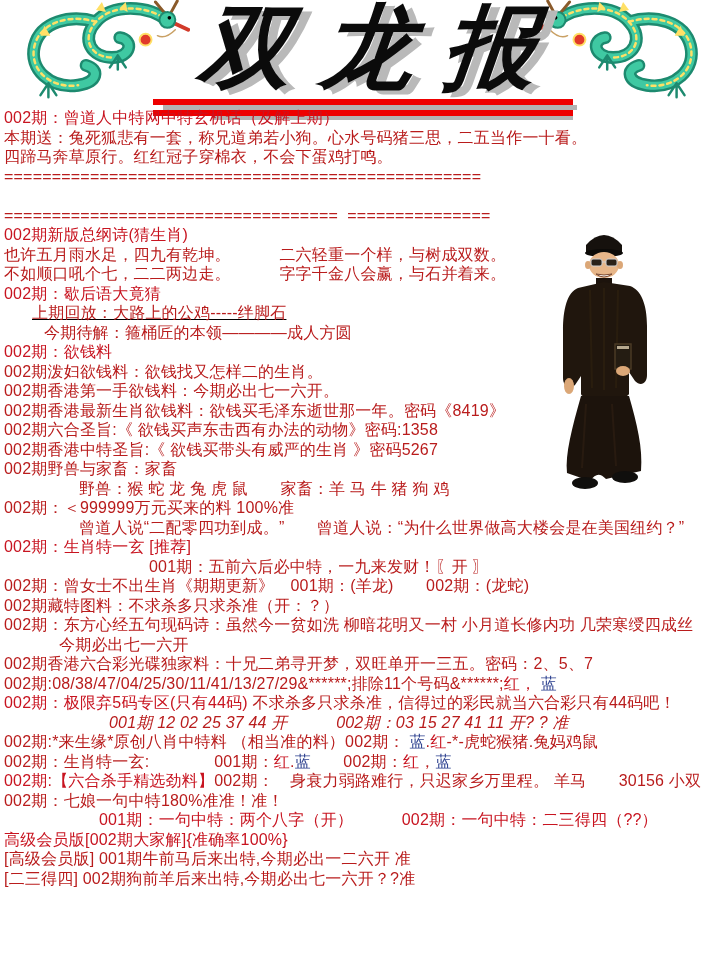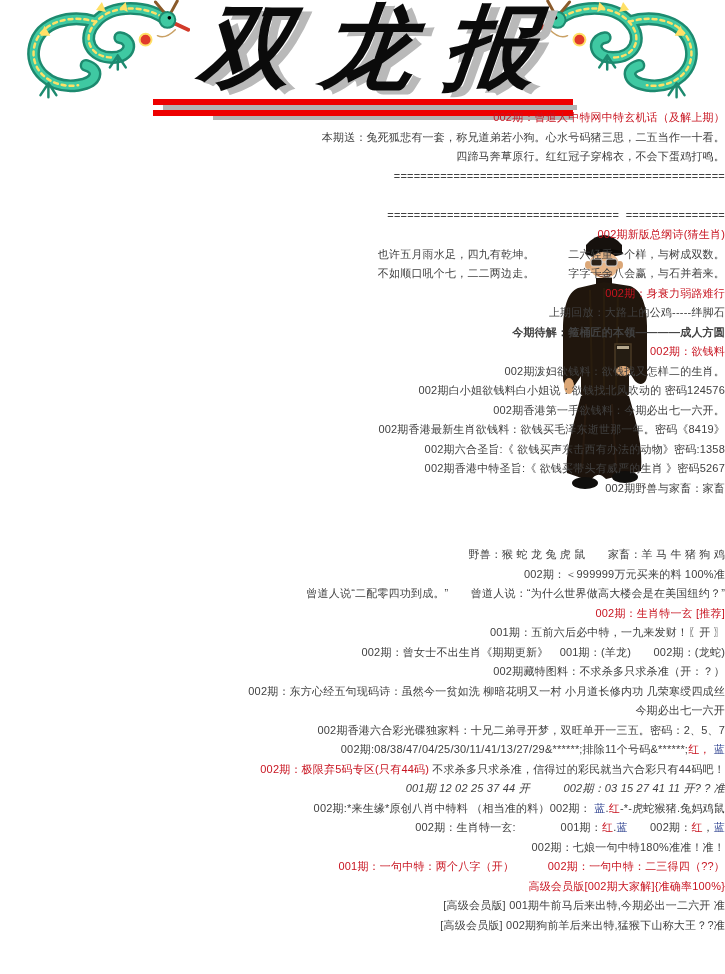--- a/index.html
+++ b/index.html
@@ -24,25 +24,25 @@
   #title-underline{position:absolute;left:153px;top:99px;width:420px;}
   #title-underline .bar{height:6px;}
   #title-underline .bar.red{background:var(--bar-red,#ee0000);}
   #title-underline .bar.gray{background:var(--bar-gray,#b3b3b3);height:5px;margin-left:10px;width:414px;}
   #title-underline .bar.shadow{background:var(--bar-gray,#b3b3b3);height:4px;margin-left:60px;width:360px;}
   
   #photo{position:absolute;left:552px;top:228px;width:106px;height:272px;}
   
   #report-body{position:absolute;left:4px;top:108px;width:721px;}
   .ln{
-    height:19.5px;line-height:19.5px;font-size:11px;color:#000;
-    white-space:pre;letter-spacing:0.2px;text-align:right;
+    height:19.5px;line-height:19.5px;font-size:16px;color:#000;
+    white-space:pre;letter-spacing:0.2px;
   }
   .ln.gap{height:19.5px;}
-  .c-k{color:#404040;}
+  .c-k{color:#b91c1c;}
   .c-r{color:var(--ink-red,#c81420);}
   .c-b{color:var(--ink-blue,#2b3f8e);}
 </style>
 </head>
 <body>
 
 <div id="page">
 
   <div id="masthead">
 
@@ -126,45 +126,45 @@
   <div id="report-body">
       <div class="ln"><span class="c-r">002期：曾道人中特网中特玄机话（及解上期）</span></div>
       <div class="ln"><span class="c-k">本期送：兔死狐悲有一套，称兄道弟若小狗。心水号码猪三思，二五当作一十看。</span></div>
       <div class="ln"><span class="c-k">四蹄马奔草原行。红红冠子穿棉衣，不会下蛋鸡打鸣。</span></div>
       <div class="ln"><span class="c-k">==================================================</span></div>
       <div class="ln gap"></div>
       <div class="ln"><span class="c-k">===================================  ===============</span></div>
       <div class="ln"><span class="c-r">002期新版总纲诗(猜生肖)</span></div>
       <div class="ln"><span class="c-k">也许五月雨水足，四九有乾坤。　　　二六轻重一个样，与树成双数。</span></div>
       <div class="ln"><span class="c-k">不如顺口吼个七，二二两边走。　　　字字千金八会赢，与石并着来。</span></div>
-      <div class="ln"><span class="c-r">002期：身衰力弱路难行</span></div>
-      <div class="ln" style="padding-left: 28px;"><span class="c-k">上期回放：大路上的公鸡-----绊脚石</span></div>
-      <div class="ln" style="padding-left: 40px; font-weight: bold;"><span class="c-k">今期待解：箍桶匠的本领————成人方圆</span></div>
+      <div class="ln"><span class="c-r">002期：歇后语大竟猜</span></div>
+      <div class="ln" style="padding-left: 28px; text-decoration: underline;"><span class="c-k">上期回放：大路上的公鸡-----绊脚石</span></div>
+      <div class="ln" style="padding-left: 40px;"><span class="c-k">今期待解：箍桶匠的本领————成人方圆</span></div>
       <div class="ln"><span class="c-r">002期：欲钱料</span></div>
       <div class="ln"><span class="c-k">002期泼妇欲钱料：欲钱找又怎样二的生肖。</span></div>
-      <div class="ln"><span class="c-k">002期白小姐欲钱料白小姐说：欲钱找北风吹动的 密码124576</span></div>
       <div class="ln"><span class="c-k">002期香港第一手欲钱料：今期必出七一六开。</span></div>
       <div class="ln"><span class="c-k">002期香港最新生肖欲钱料：欲钱买毛泽东逝世那一年。密码《8419》</span></div>
       <div class="ln"><span class="c-k">002期六合圣旨:《 欲钱买声东击西有办法的动物》密码:1358</span></div>
       <div class="ln"><span class="c-k">002期香港中特圣旨:《 欲钱买带头有威严的生肖 》密码5267</span></div>
       <div class="ln"><span class="c-k">002期野兽与家畜：家畜</span></div>
-      <div class="ln" style="padding-left: 75px; margin-top: 47px;"><span class="c-k">野兽：猴 蛇 龙 兔 虎 鼠　　家畜：羊 马 牛 猪 狗 鸡</span></div>
+      <div class="ln" style="padding-left: 75px;"><span class="c-k">野兽：猴 蛇 龙 兔 虎 鼠　　家畜：羊 马 牛 猪 狗 鸡</span></div>
       <div class="ln"><span class="c-k">002期：＜999999万元买来的料 100%准</span></div>
       <div class="ln" style="padding-left: 75px;"><span class="c-k">曾道人说“二配零四功到成。”　　曾道人说：“为什么世界做高大楼会是在美国纽约？”</span></div>
       <div class="ln"><span class="c-r">002期：生肖特一玄 [推荐]</span></div>
       <div class="ln" style="padding-left: 145px;"><span class="c-k">001期：五前六后必中特，一九来发财！〖开 〗</span></div>
       <div class="ln"><span class="c-k">002期：曾女士不出生肖《期期更新》　001期：(羊龙)　　002期：(龙蛇)</span></div>
       <div class="ln"><span class="c-k">002期藏特图料：不求杀多只求杀准（开：？）</span></div>
       <div class="ln"><span class="c-k">002期：东方心经五句现码诗：虽然今一贫如洗 柳暗花明又一村 小月道长修内功 几荣寒绶四成丝</span></div>
       <div class="ln" style="padding-left: 55px;"><span class="c-k">今期必出七一六开</span></div>
       <div class="ln"><span class="c-k">002期香港六合彩光碟独家料：十兄二弟寻开梦，双旺单开一三五。密码：2、5、7</span></div>
       <div class="ln"><span class="c-k">002期:08/38/47/04/25/30/11/41/13/27/29&amp;******;排除11个号码&amp;******;</span><span class="c-r">红，</span><span class="c-b"> 蓝</span></div>
       <div class="ln"><span class="c-r">002期：极限弃5码专区(只有44码)</span><span class="c-k"> 不求杀多只求杀准，信得过的彩民就当六合彩只有44码吧！</span></div>
       <div class="ln" style="padding-left: 105px; font-style: italic;"><span class="c-k">001期 12 02 25 37 44 开　　　002期：03 15 27 41 11 开? ? 准</span></div>
       <div class="ln"><span class="c-k">002期:*来生缘*原创八肖中特料 （相当准的料）002期： </span><span class="c-b">蓝</span><span class="c-k">.</span><span class="c-r">红</span><span class="c-k">-*-虎蛇猴猪.兔妈鸡鼠</span></div>
       <div class="ln"><span class="c-k">002期：生肖特一玄:　　　　001期：</span><span class="c-r">红</span><span class="c-k">.</span><span class="c-b">蓝</span><span class="c-k">　　002期：</span><span class="c-r">红</span><span class="c-k">，</span><span class="c-b">蓝</span></div>
+      <div class="ln"><span class="c-r">002期:【六合杀手精选劲料】</span><span class="c-k">002期：　身衰力弱路难行，只迟家乡万里程。 羊马　　30156 小双</span></div>
       <div class="ln"><span class="c-k">002期：七娘一句中特180%准准！准！</span></div>
       <div class="ln" style="padding-left: 95px;"><span class="c-r">001期：一句中特：两个八字（开）　　　002期：一句中特：二三得四（??）</span></div>
       <div class="ln"><span class="c-r">高级会员版[002期大家解]{准确率100%}</span></div>
       <div class="ln"><span class="c-k">[高级会员版] 001期牛前马后来出特,今期必出一二六开 准</span></div>
-      <div class="ln"><span class="c-k">[高级会员版] 002期狗前羊后来出特,猛猴下山称大王？?准</span></div>
+      <div class="ln"><span class="c-k">[二三得四] 002期狗前羊后来出特,今期必出七一六开？?准</span></div>
     </div>
 </div>
 
 </body></html>

